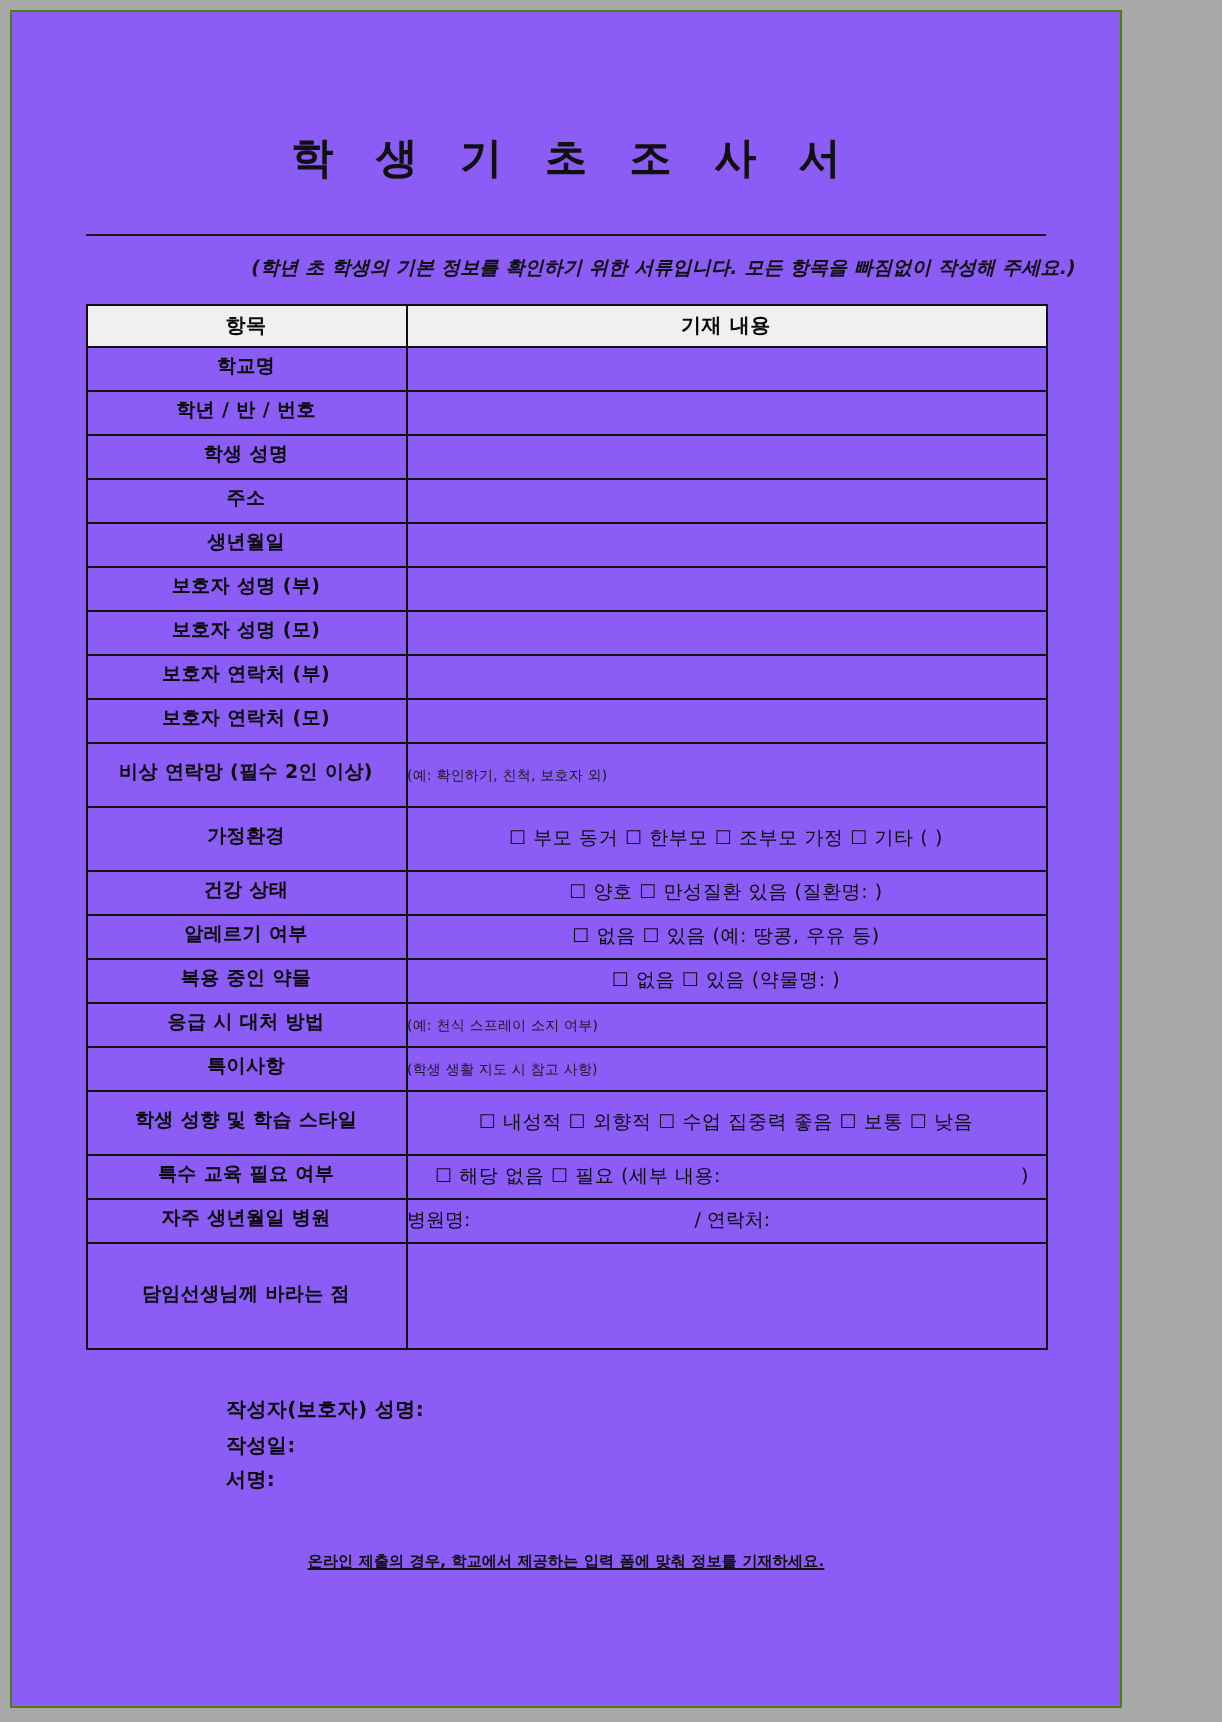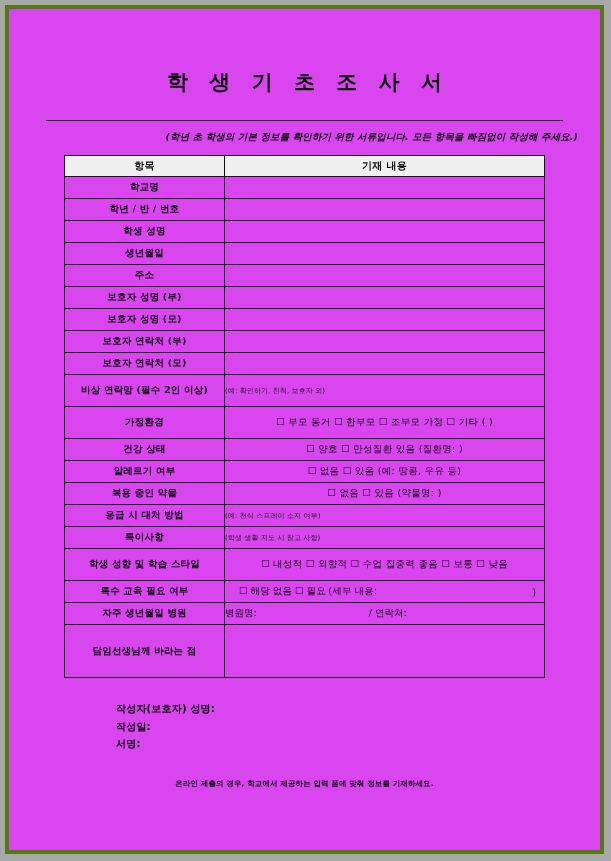--- a/index.html
+++ b/index.html
@@ -11,24 +11,24 @@
     width: 611px;
     height: 861px;
     background: #a8a8a8;
     font-family: "DejaVu Sans", "Liberation Sans", sans-serif;
     overflow: hidden;
   }
   .page {
     position: absolute;
     left: 5px;
     top: 5px;
-    width: 599px;
+    width: 556px;
     height: 849px;
-    background: #d946ef;
-    border: 4px solid #4d7c0f;
+    background: #8b5cf6;
+    border: 1px solid #4d7c0f;
     box-sizing: border-box;
     overflow: hidden;
   }
   .inner {
     padding: 0 22px;
     box-sizing: border-box;
     width: 100%;
   }
   .doc-title {
     text-align: center;
@@ -116,21 +116,20 @@
   }
   td.value.spread {
     padding-left: 14px;
     padding-right: 8px;
   }
   .spread-inner {
     display: flex;
     justify-content: space-between;
     align-items: center;
     width: 100%;
-    font-family: Liberation Serif, serif;
   }
   .hospital-line {
     display: inline-block;
   }
   .hospital-gap {
     display: inline-block;
     width: 112px;
   }
   .footer {
     padding-top: 22px;
@@ -141,20 +140,21 @@
     line-height: 1.75;
   }
   .footer div { letter-spacing: 0.2px; margin-left: 45px; }
   .note {
     text-align: center;
     font-size: 7.5px;
     font-weight: bold;
     color: #111;
     padding-top: 26px;
     letter-spacing: 0.1px;
+    text-decoration: underline;
   }
 </style>
 </head>
 <body>
 
 <div class="page">
   <div class="inner">
 
     <h1 class="doc-title">학 생 기 초 조 사 서</h1>
     <hr class="title-rule">
@@ -178,25 +178,25 @@
         </tr>
         <tr>
           <td class="label">학년 / 반 / 번호</td>
           <td class="value"></td>
         </tr>
         <tr>
           <td class="label">학생 성명</td>
           <td class="value"></td>
         </tr>
         <tr>
+          <td class="label">주소</td>
+          <td class="value"></td>
+        </tr>
+        <tr>
           <td class="label">생년월일</td>
-          <td class="value"></td>
-        </tr>
-        <tr>
-          <td class="label">주소</td>
           <td class="value"></td>
         </tr>
         <tr>
           <td class="label">보호자 성명 (부)</td>
           <td class="value"></td>
         </tr>
         <tr>
           <td class="label">보호자 성명 (모)</td>
           <td class="value"></td>
         </tr>

